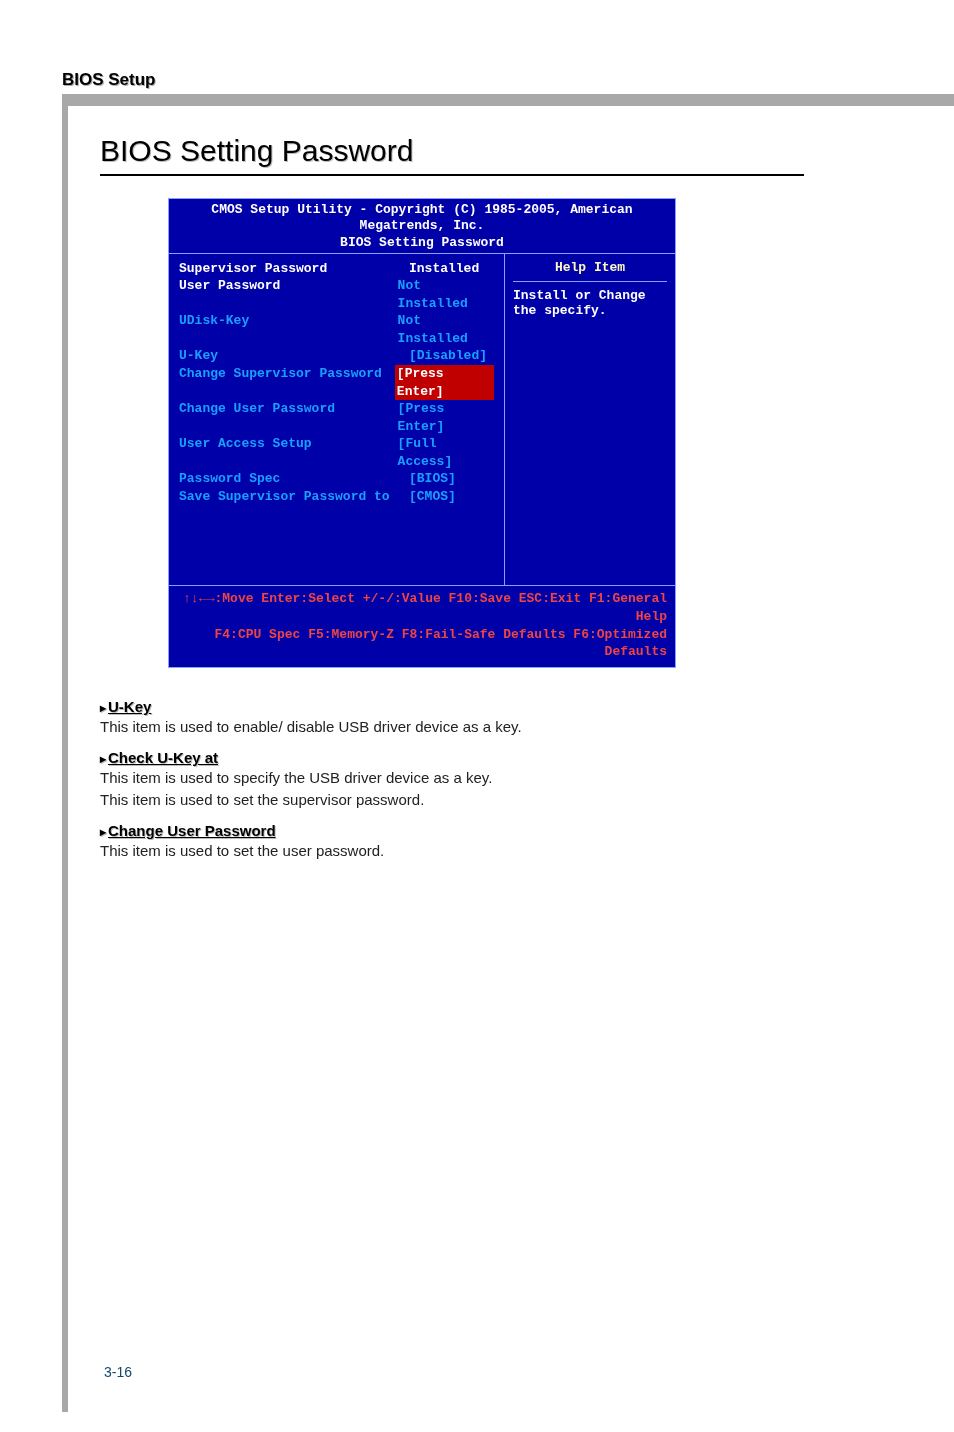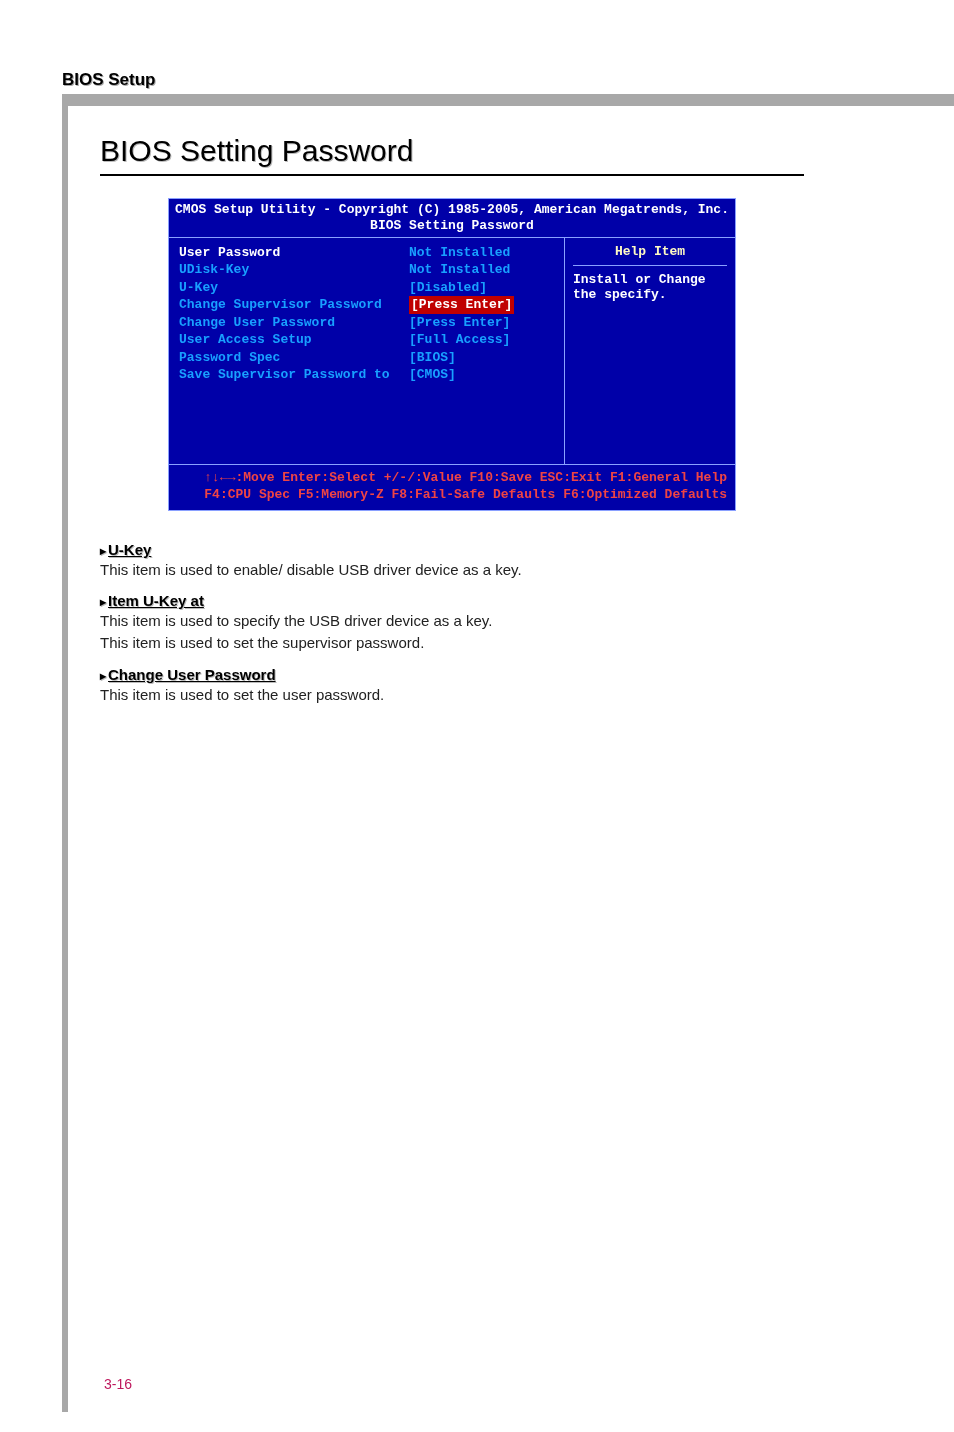--- a/index.html
+++ b/index.html
@@ -4,60 +4,64 @@
 <style>
   * { margin: 0; padding: 0; box-sizing: border-box; }
   html, body { width: 954px; height: 1432px; background: #fff; font-family: Arial, Helvetica, sans-serif; }
   .page { width: 954px; height: 1432px; position: relative; padding-left: 48px; }
   .header-band { position: absolute; left: 62px; right: 0; top: 94px; height: 12px; background: #a8a8a8; }
   .header-title { position: absolute; left: 62px; top: 70px; font-size: 17px; font-weight: bold; color: #000; text-shadow: 1px 1px 0 #aaa; }
   .left-border { position: absolute; left: 62px; top: 94px; bottom: 20px; width: 6px; background: #a8a8a8; }
   .content { position: absolute; left: 100px; right: 60px; top: 130px; }
   .section-title { font-size: 30px; font-weight: normal; color: #000; margin-top: 4px; margin-bottom: 6px; text-shadow: 1px 1px 0 #bbb; }
   .section-hr { height: 2px; background: #000; width: 704px; margin-bottom: 22px; }
-  .bios-box { width: 568px; margin-left: 68px; border: 1px solid #8aa0ff; background: #0000a8; color: #fff; font-family: "Courier New", monospace; font-size: 13px; font-weight: bold; }
+  .bios-box { width: 508px; margin-left: 68px; border: 1px solid #8aa0ff; background: #0000a8; color: #fff; font-family: "Courier New", monospace; font-size: 13px; font-weight: bold; }
   .bios-title-area { background: #0000a8; text-align: center; padding: 3px 0 2px; line-height: 1.25; border-bottom: 1px solid #8aa0ff; }
   .bios-body { display: flex; }
   .bios-left { flex: 1; padding: 6px 10px 80px 10px; color: #fff; border-right: 1px solid #8aa0ff; }
   .bios-right { width: 170px; padding: 6px 8px; }
   .bios-row { display: flex; line-height: 1.35; }
   .bios-label { width: 230px; color: #18a0ff; }
   .bios-label-white { width: 230px; color: #fff; }
   .bios-value { color: #18a0ff; }
   .bios-value-white { color: #fff; }
   .bios-value-sel { background: #c00000; color: #fff; padding: 0 2px; }
   .bios-help-title { color: #fef9c3; text-align: center; margin-bottom: 6px; }
   .bios-help-sep { height: 1px; background: #8aa0ff; margin-bottom: 6px; }
   .bios-help-text { color: #fff; }
   .bios-footer { border-top: 1px solid #8aa0ff; padding: 4px 8px 6px; text-align: right; color: #ef4444; line-height: 1.35; }
   .desc-block { margin-top: 30px; }
   .desc-head { font-size: 15px; font-weight: bold; margin-top: 12px; color: #000; text-shadow: 1px 1px 0 #bbb; text-decoration: underline; }
   .desc-head .arrow { display: inline-block; margin-right: 2px; font-size: 12px; }
   .desc-text { font-size: 15px; color: #222; margin-top: 2px; line-height: 1.35; }
-  .page-num { position: absolute; left: 104px; bottom: 40px; font-size: 14px; color: #be185d; }
+  .page-num { position: absolute; left: 104px; bottom: 52px; font-size: 14px; color: #0c4a6e; }
 </style>
 </head>
 <body>
 
 <div class="page">
   <div class="header-title">BIOS Setup</div>
   <div class="header-band"></div>
   <div class="left-border"></div>
 
   <div class="content">
     <div class="section-title">BIOS Setting Password</div>
     <div class="section-hr"></div>
 
     <div class="bios-box">
       <div class="bios-title-area">
         <div>CMOS Setup Utility - Copyright (C) 1985-2005, American Megatrends, Inc.</div>
         <div>BIOS Setting Password</div>
       </div>
       <div class="bios-body">
         <div class="bios-left">
+          <div class="bios-row">
+              <span class="bios-label-white">Supervisor Password</span>
+              <span class="bios-value-white">Installed</span>
+            </div>
           <div class="bios-row">
               <span class="bios-label-white">User Password</span>
               <span class="bios-value">Not Installed</span>
             </div>
           <div class="bios-row">
               <span class="bios-label">UDisk-Key</span>
               <span class="bios-value">Not Installed</span>
             </div>
           <div class="bios-row">
               <span class="bios-label"></span>
@@ -105,21 +109,21 @@
       <div class="bios-footer">
         <div>↑↓←→:Move  Enter:Select  +/-/:Value  F10:Save  ESC:Exit  F1:General Help</div>
         <div>F4:CPU Spec  F5:Memory-Z  F8:Fail-Safe Defaults    F6:Optimized Defaults</div>
       </div>
     </div>
 
     <div class="desc-block">
       <div class="desc-head"><span class="arrow">▸</span><span>U-Key</span></div>
       <div class="desc-text">This item is used to enable/ disable USB driver device as a key.</div>
 
-      <div class="desc-head"><span class="arrow">▸</span><span>Item U-Key at</span></div>
+      <div class="desc-head"><span class="arrow">▸</span><span>Check U-Key at</span></div>
       <div class="desc-text">This item is used to specify the USB driver device as a key.</div>
 
       <div class="desc-text">This item is used to set the supervisor password.</div>
 
       <div class="desc-head"><span class="arrow">▸</span><span>Change User Password</span></div>
       <div class="desc-text">This item is used to set the user password.</div>
     </div>
   </div>
 
   <div class="page-num">3-16</div>

